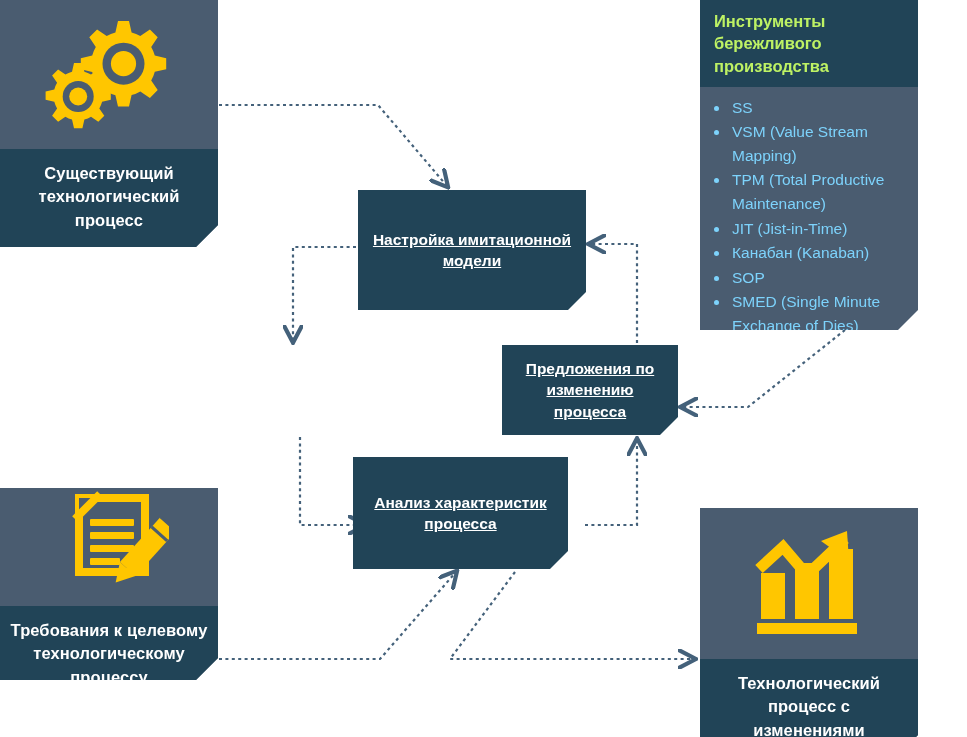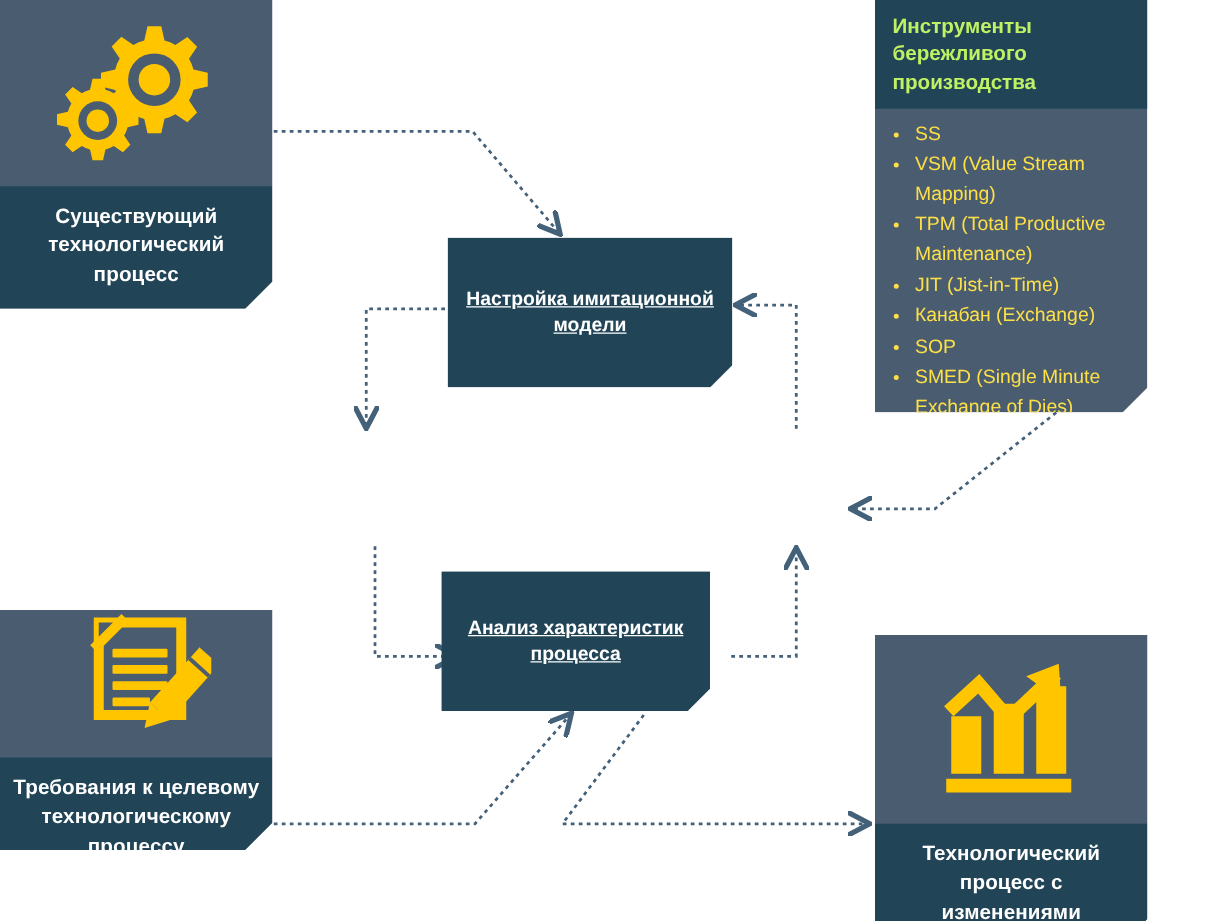--- a/index.html
+++ b/index.html
@@ -86,21 +86,21 @@
     padding: 10px 12px 10px 14px;
     box-sizing: border-box;
   }
   #tools-list {
     margin: 0;
     padding: 9px 10px 10px 30px;
     list-style: disc;
     color: #ffffff;
   }
   #tools-list li {
-    color: #fde047;
+    color: #7dd3fc;
     font-size: 15.5px;
     line-height: 1.52;
     margin: 0 0 1px 0;
     padding-left: 2px;
   }
 
   
   .proc-box {
     position: absolute;
     color: #ffffff;
@@ -180,31 +180,34 @@
     <div class="panel-caption">Существующий технологический процесс</div>
   </div>
 
   <div id="panel-tools" class="clip-br-20">
     <div id="tools-header">Инструменты бережливого производства</div>
     <ul id="tools-list">
       <li>SS</li>
       <li>VSM (Value Stream Mapping)</li>
       <li>TPM (Total Productive Maintenance)</li>
       <li>JIT (Jist-in-Time)</li>
-      <li>Канабан (Exchange)</li>
+      <li>Канабан (Kanaban)</li>
       <li>SOP</li>
       <li>SMED (Single Minute Exchange of Dies)</li>
     </ul>
   </div>
 
   <div class="proc-box proc-dark" id="box-setup">
     <span class="box-label">Настройка имитационной модели</span>
   </div>
 
 
+  <div class="proc-box proc-dark" id="box-proposal">
+    <span class="box-label">Предложения по изменению процесса</span>
+  </div>
 
   <div class="proc-box proc-dark" id="box-analysis">
     <span class="box-label">Анализ характеристик процесса</span>
   </div>
 
   <div class="corner-panel clip-br-22" id="panel-req">
     <div class="panel-icon-area">
       <svg class="ico" width="120" height="118" viewBox="0 0 120 118" xmlns="http://www.w3.org/2000/svg">
 
         <path d="M30 10 L72 10 L96 10 L96 84 L30 84 Z" fill="none" stroke="#ffc600" stroke-width="8" stroke-linejoin="miter"></path>

